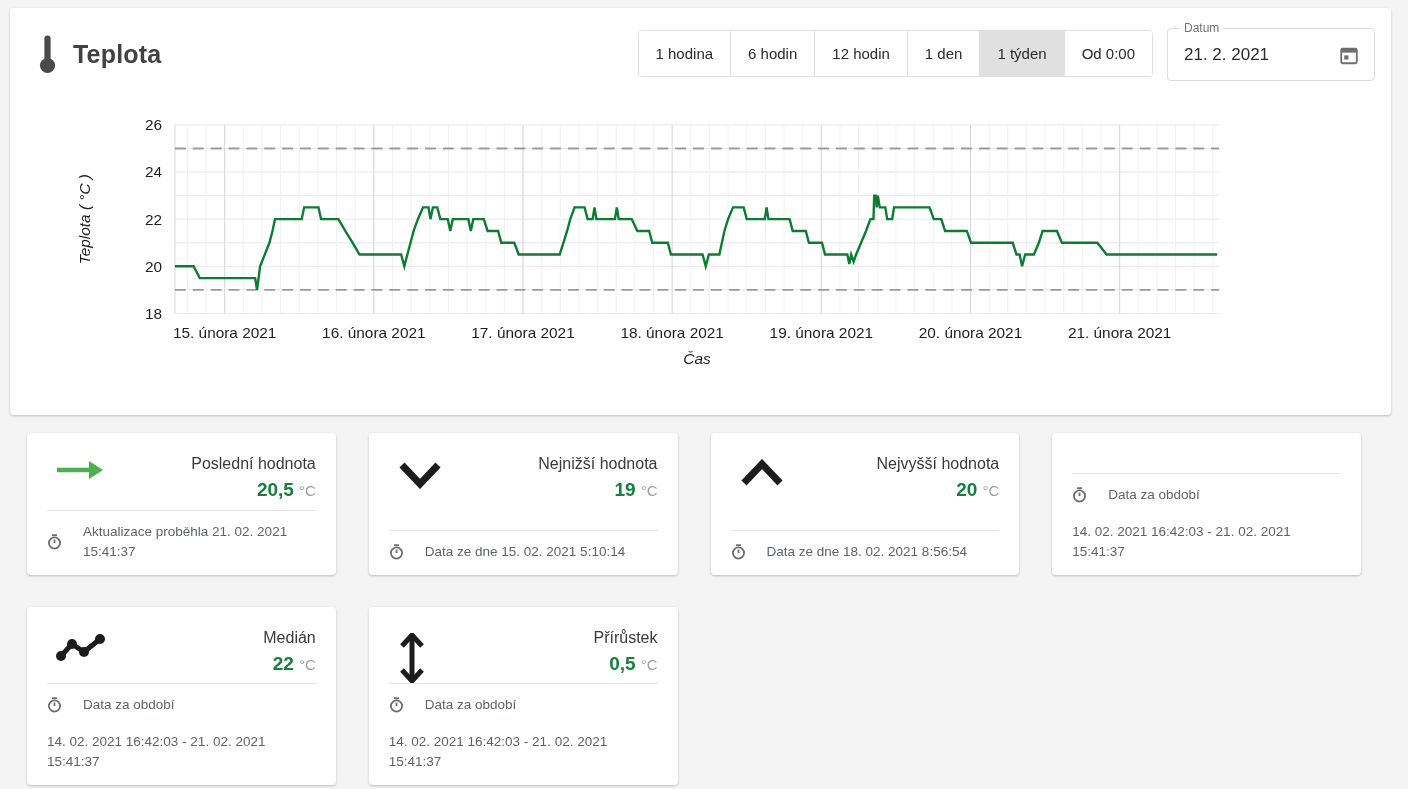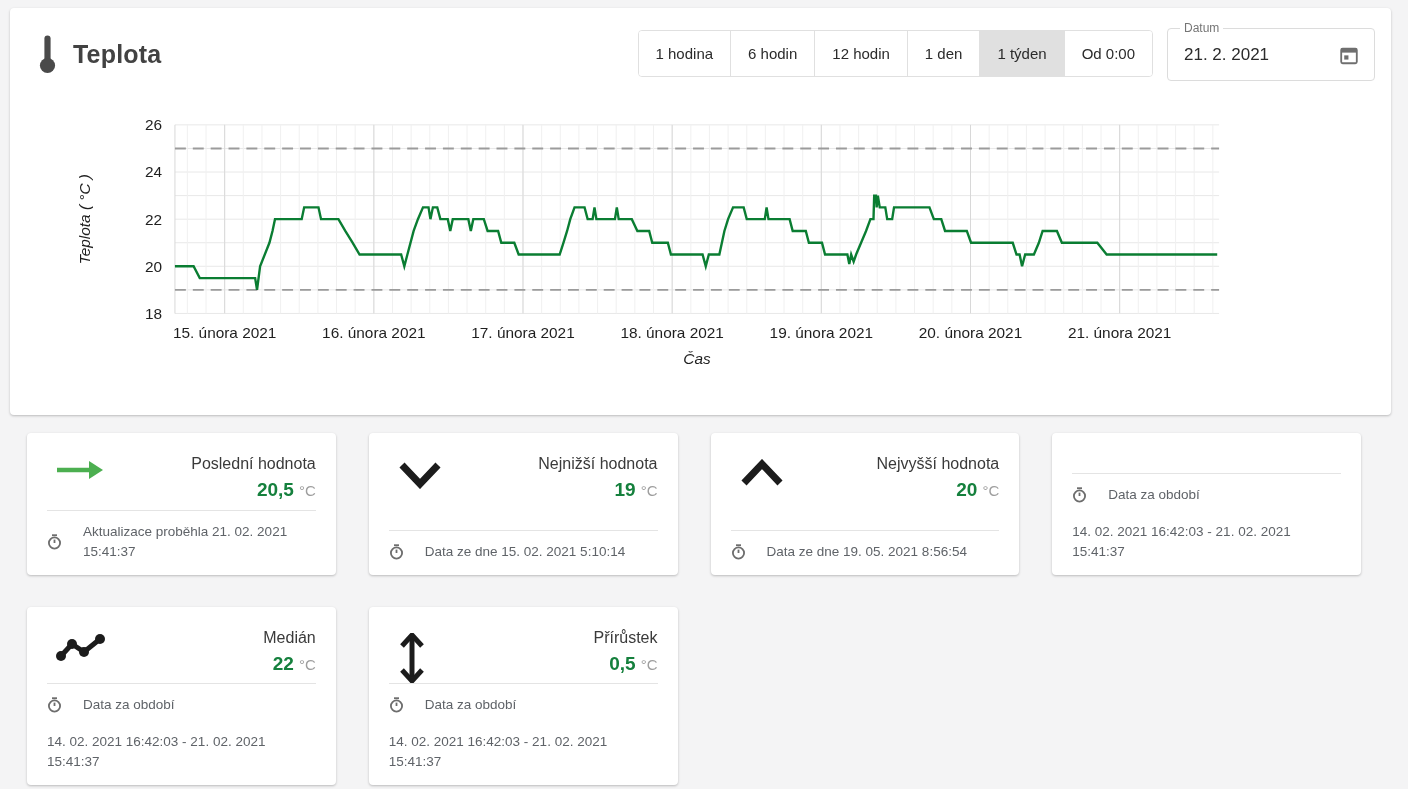--- a/index.html
+++ b/index.html
@@ -312,21 +312,21 @@
         <hr class="stat-divider">
         <div class="stat-footer">
           <div class="footer-line">
             <span class="timer-icon">
               <svg width="15" height="16" viewBox="0 0 15 16" fill="none" stroke="#6d6d6d" stroke-width="1.8">
                 <line x1="5" y1="1.2" x2="10" y2="1.2"></line>
                 <circle cx="7.5" cy="9" r="5.6"></circle>
                 <line x1="7.5" y1="9" x2="7.5" y2="5.6"></line>
               </svg>
             </span>
-            <span>Data ze dne 19. 05. 2021 8:56:54</span>
+            <span>Data ze dne 18. 02. 2021 8:56:54</span>
           </div>
         </div>
       </div>
       <div class="card stat-card">
         <hr class="stat-divider">
         <div class="stat-footer">
           <div class="footer-line">
             <span class="timer-icon">
               <svg width="15" height="16" viewBox="0 0 15 16" fill="none" stroke="#6d6d6d" stroke-width="1.8">
                 <line x1="5" y1="1.2" x2="10" y2="1.2"></line>

